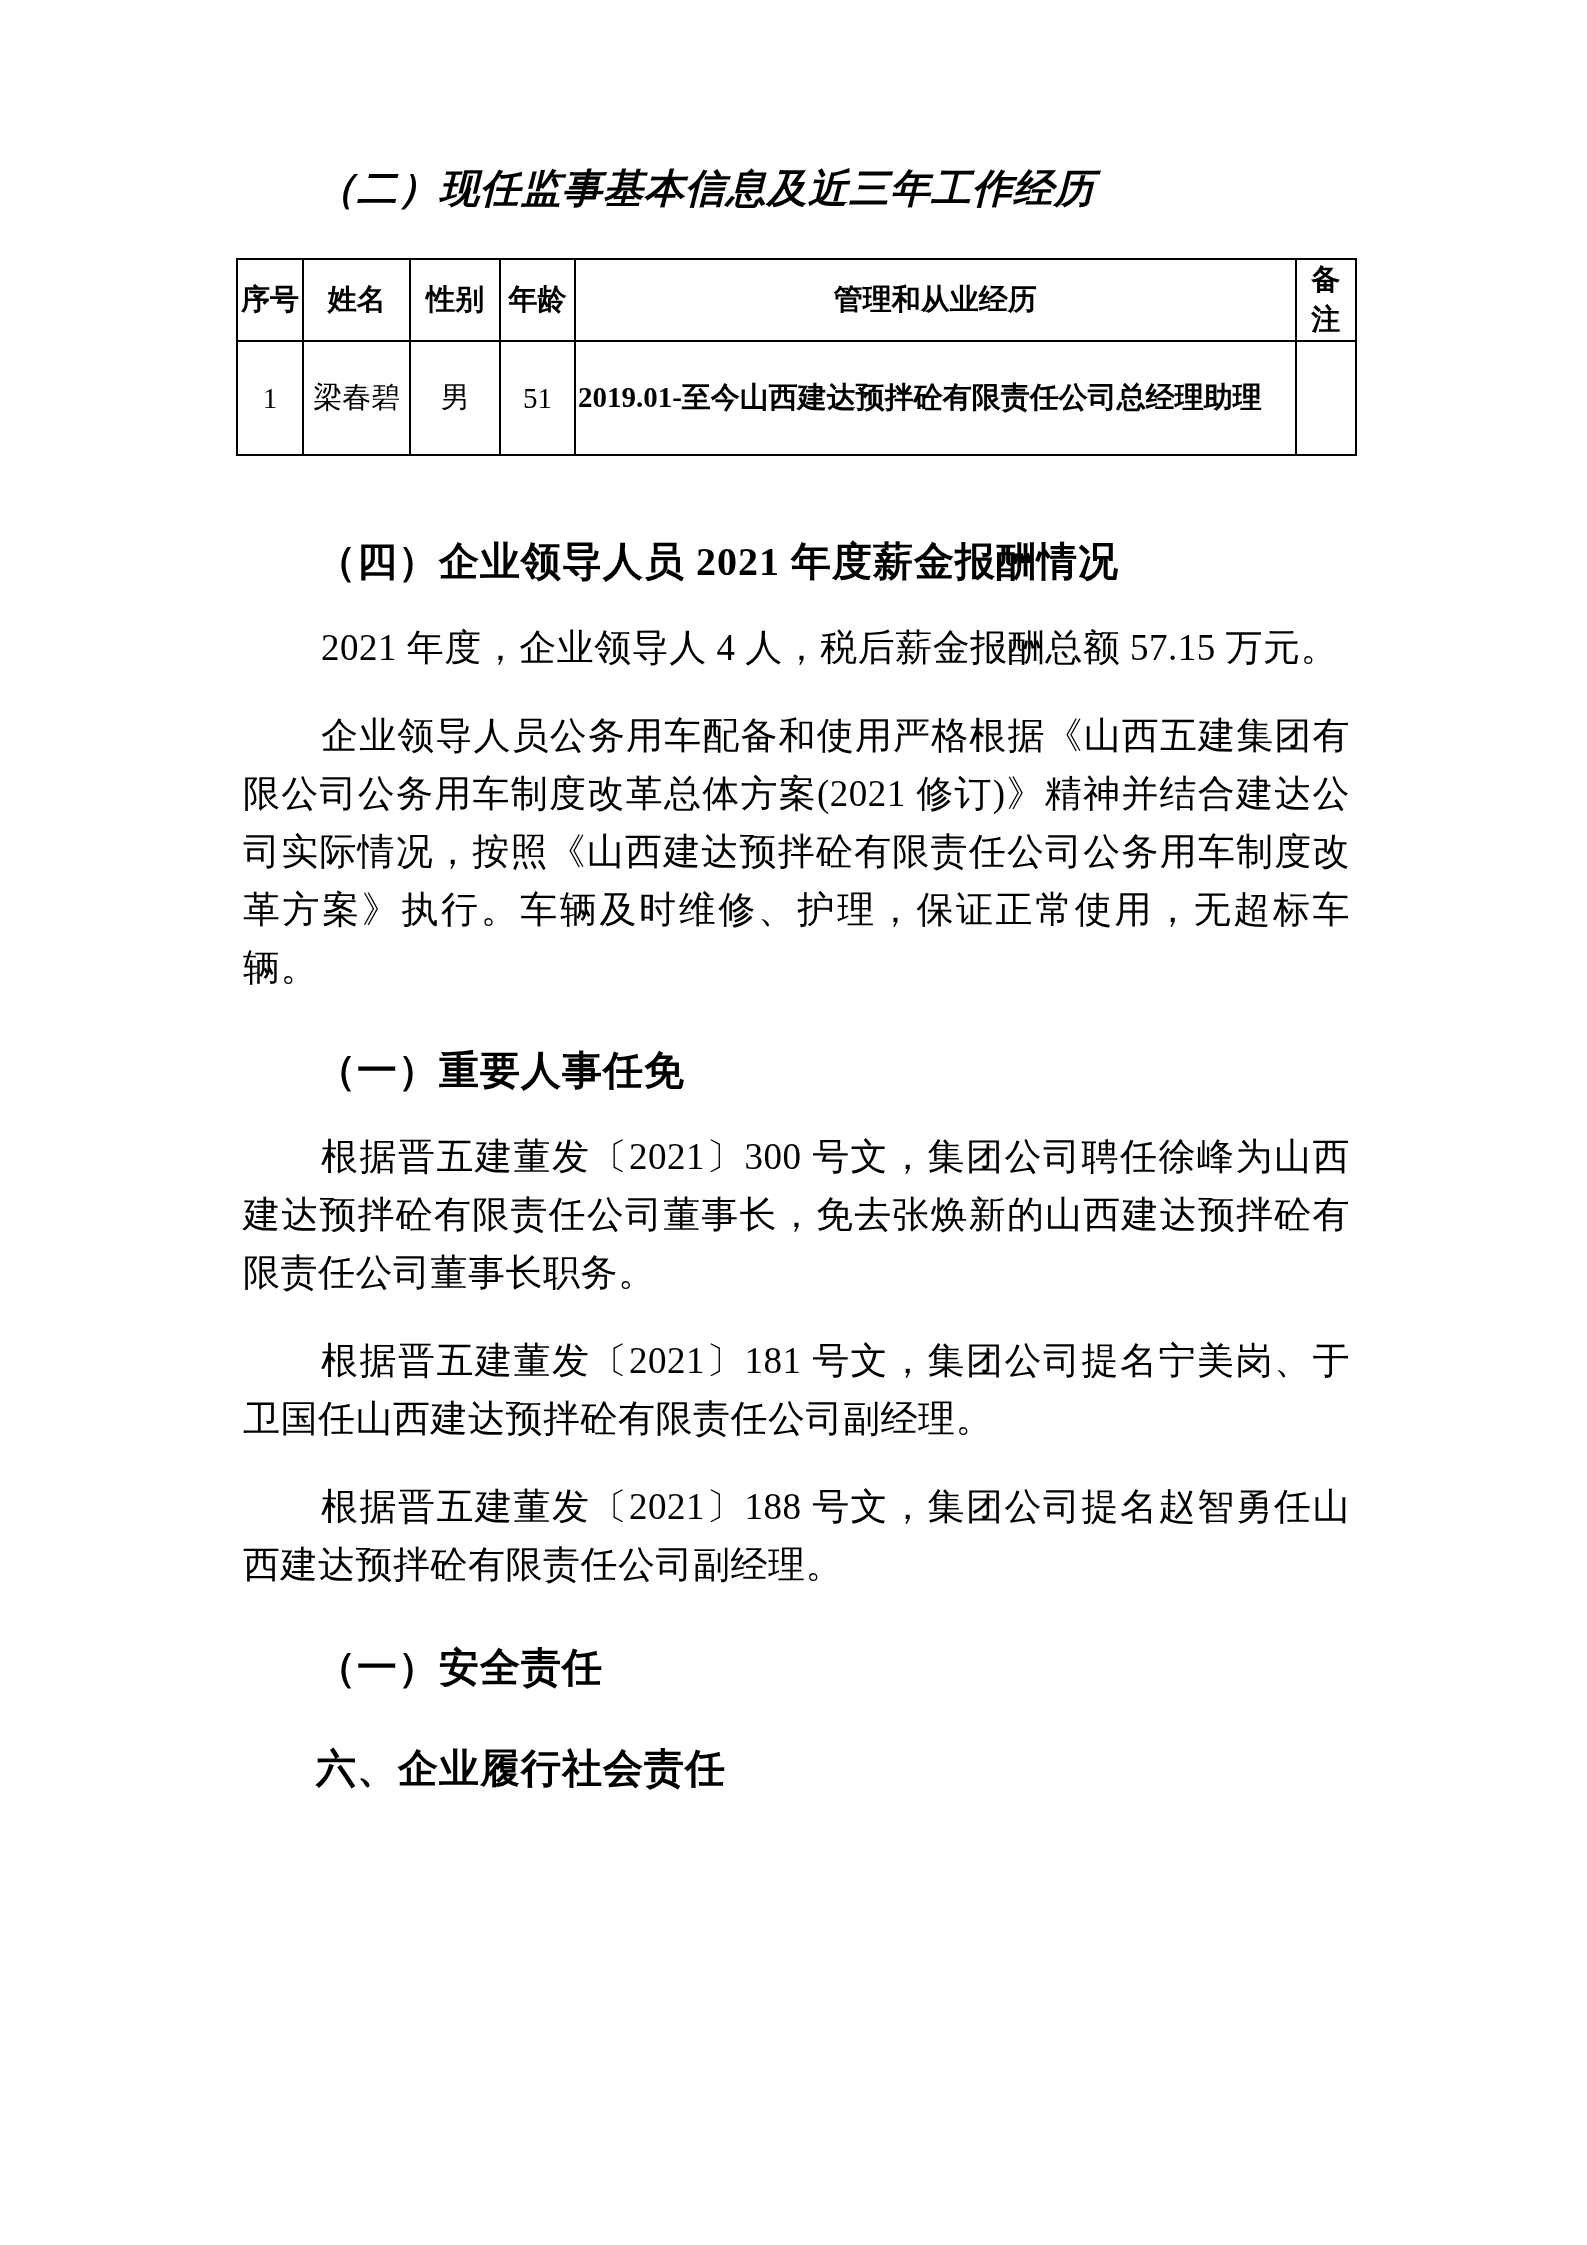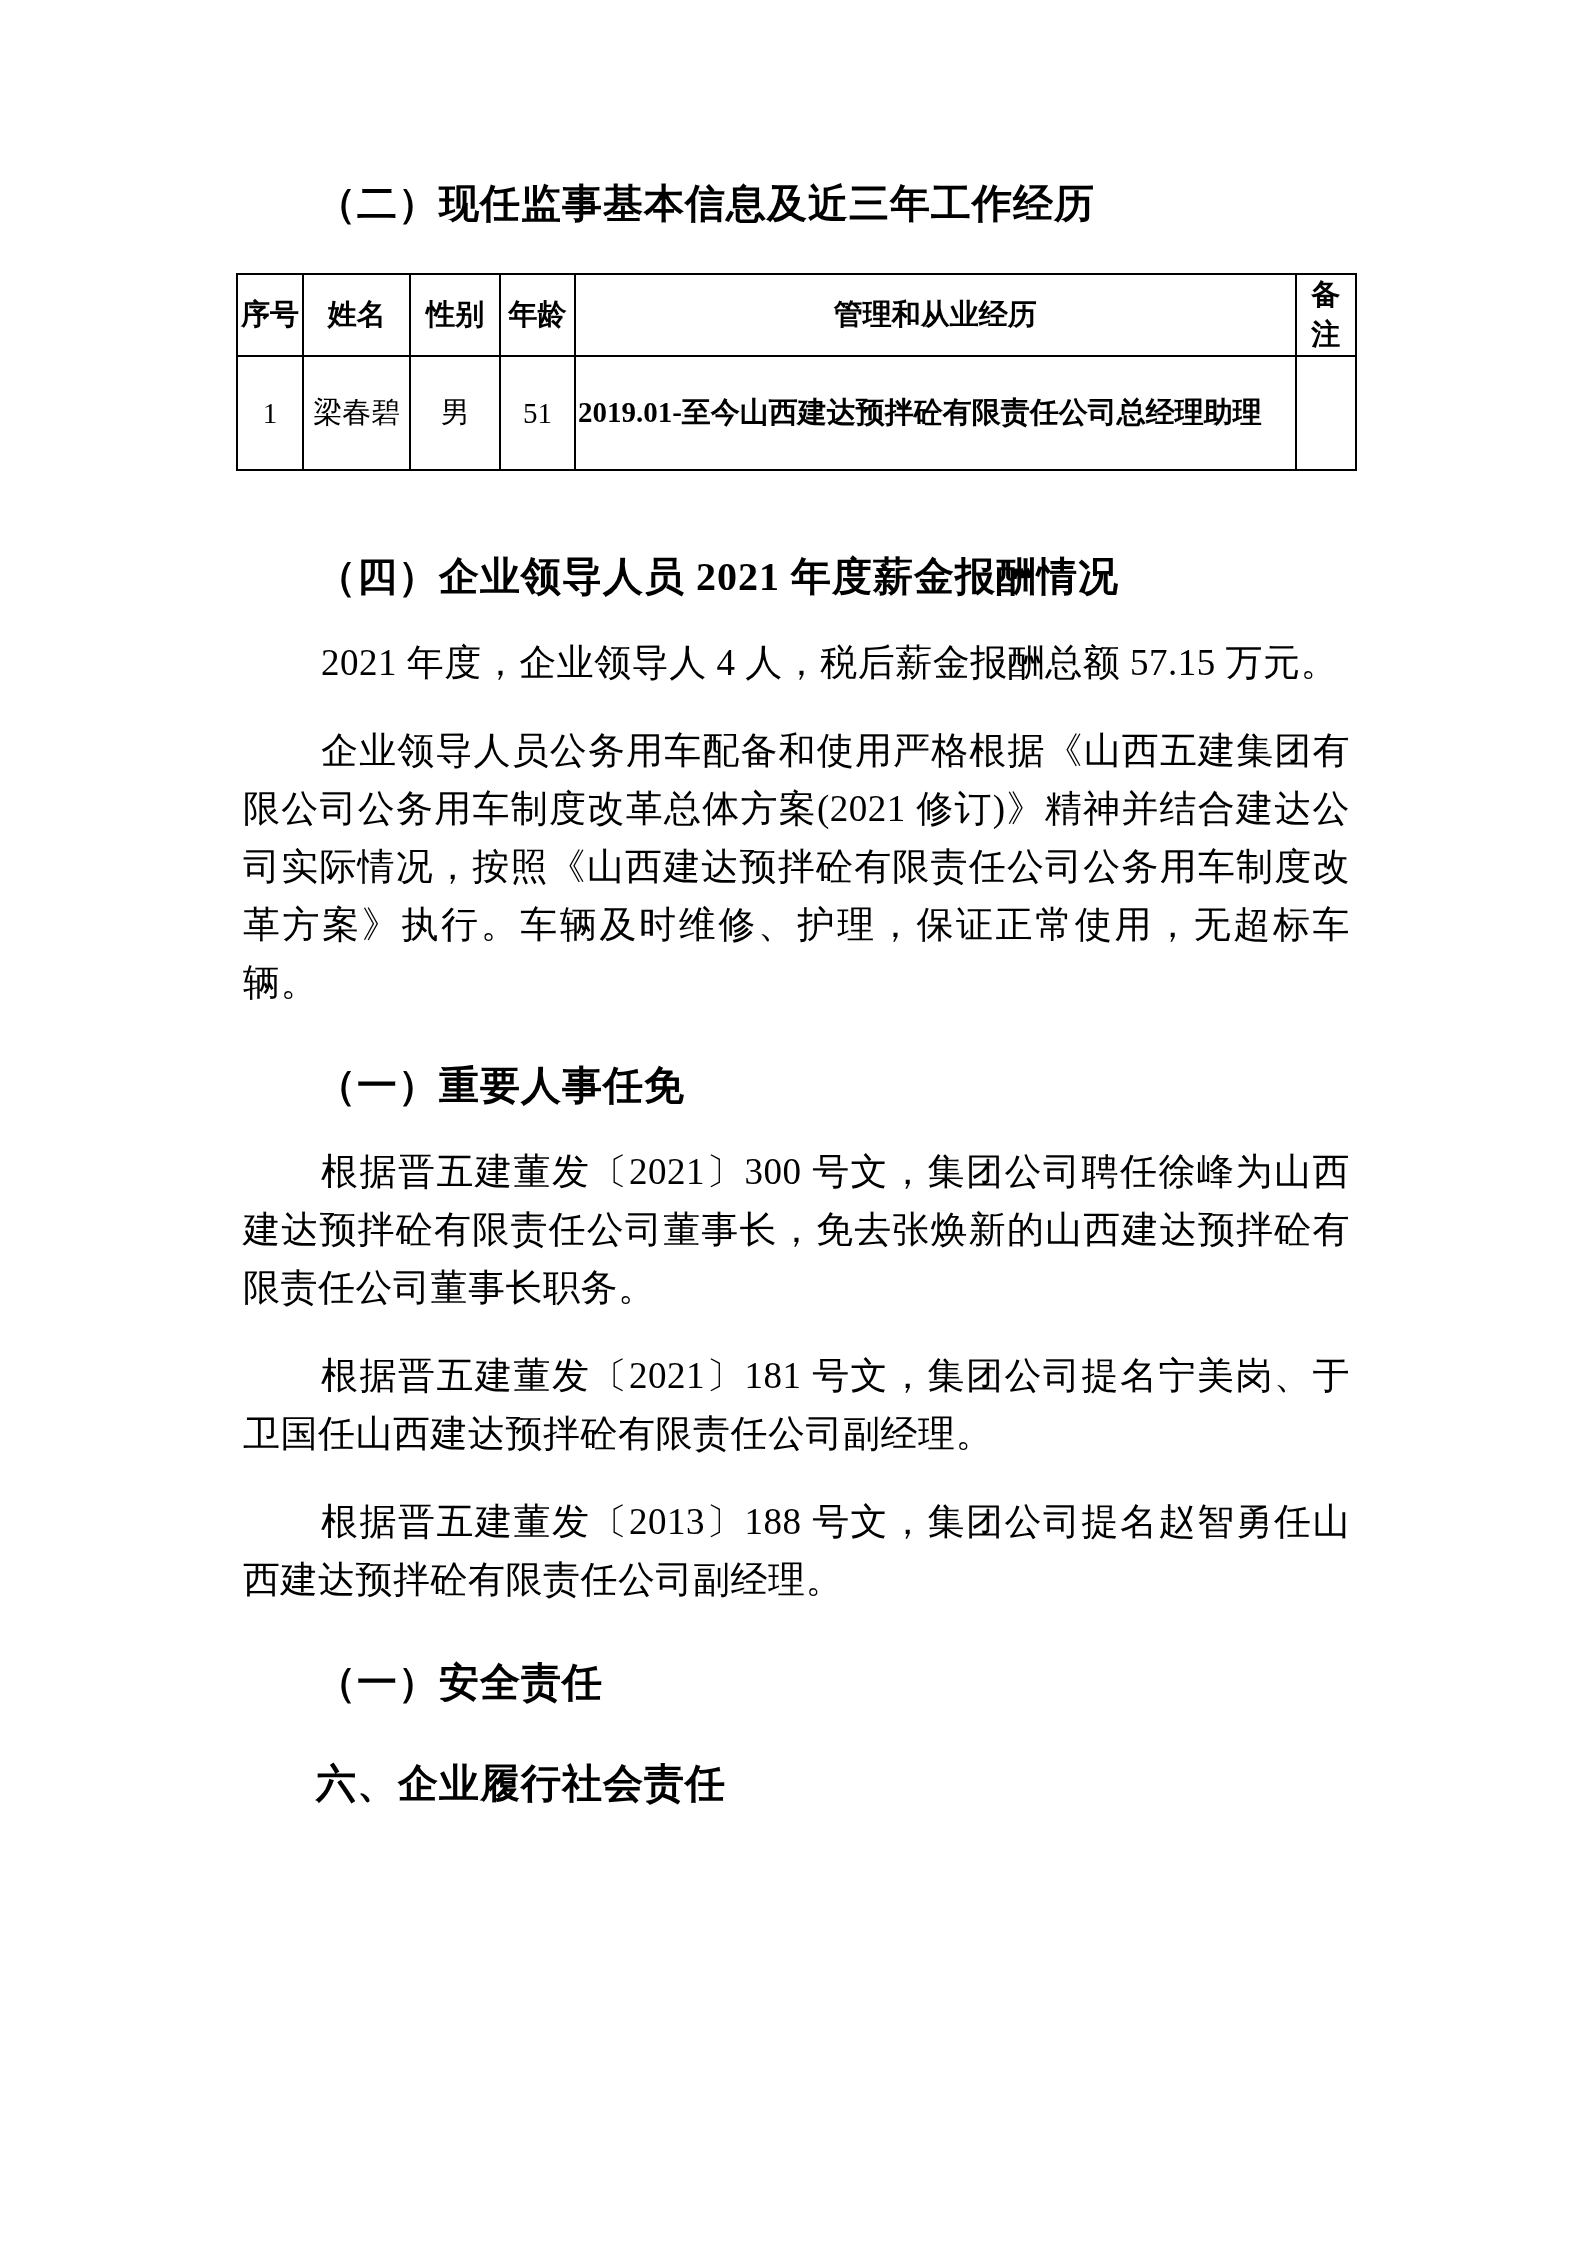--- a/index.html
+++ b/index.html
@@ -23,21 +23,22 @@
   }
   h2.sec {
     font-size: 40px;
     line-height: 55px;
     font-weight: bold;
     margin: 46px 0 26px 0;
     text-indent: 80px;
     letter-spacing: 1px;
   }
   h2.sec.first {
-    margin-top: 16px;
+    margin-top: 1px;
+    font-style: italic;
   }
   p.body {
     font-size: 37px;
     line-height: 58px;
     margin: 30px 7px;
     text-indent: 78px;
     text-align: justify;
     text-align-last: left;
     letter-spacing: 0.5px;
   }
@@ -117,20 +118,20 @@
 
   <p class="body">企业领导人员公务用车配备和使用严格根据《山西五建集团有限公司公务用车制度改革总体方案(2021 修订)》精神并结合建达公司实际情况，按照《山西建达预拌砼有限责任公司公务用车制度改革方案》执行。车辆及时维修、护理，保证正常使用，无超标车辆。</p>
 
 
   <h2 class="sec">（一）重要人事任免</h2>
 
   <p class="body">根据晋五建董发〔2021〕300 号文，集团公司聘任徐峰为山西建达预拌砼有限责任公司董事长，免去张焕新的山西建达预拌砼有限责任公司董事长职务。</p>
 
   <p class="body">根据晋五建董发〔2021〕181 号文，集团公司提名宁美岗、于卫国任山西建达预拌砼有限责任公司副经理。</p>
 
-  <p class="body">根据晋五建董发〔2013〕188 号文，集团公司提名赵智勇任山西建达预拌砼有限责任公司副经理。</p>
+  <p class="body">根据晋五建董发〔2021〕188 号文，集团公司提名赵智勇任山西建达预拌砼有限责任公司副经理。</p>
 
   <h2 class="sec">（一）安全责任</h2>
 
   <h2 class="sec">六、企业履行社会责任</h2>
 
 
 </div>
 
 </body></html>

